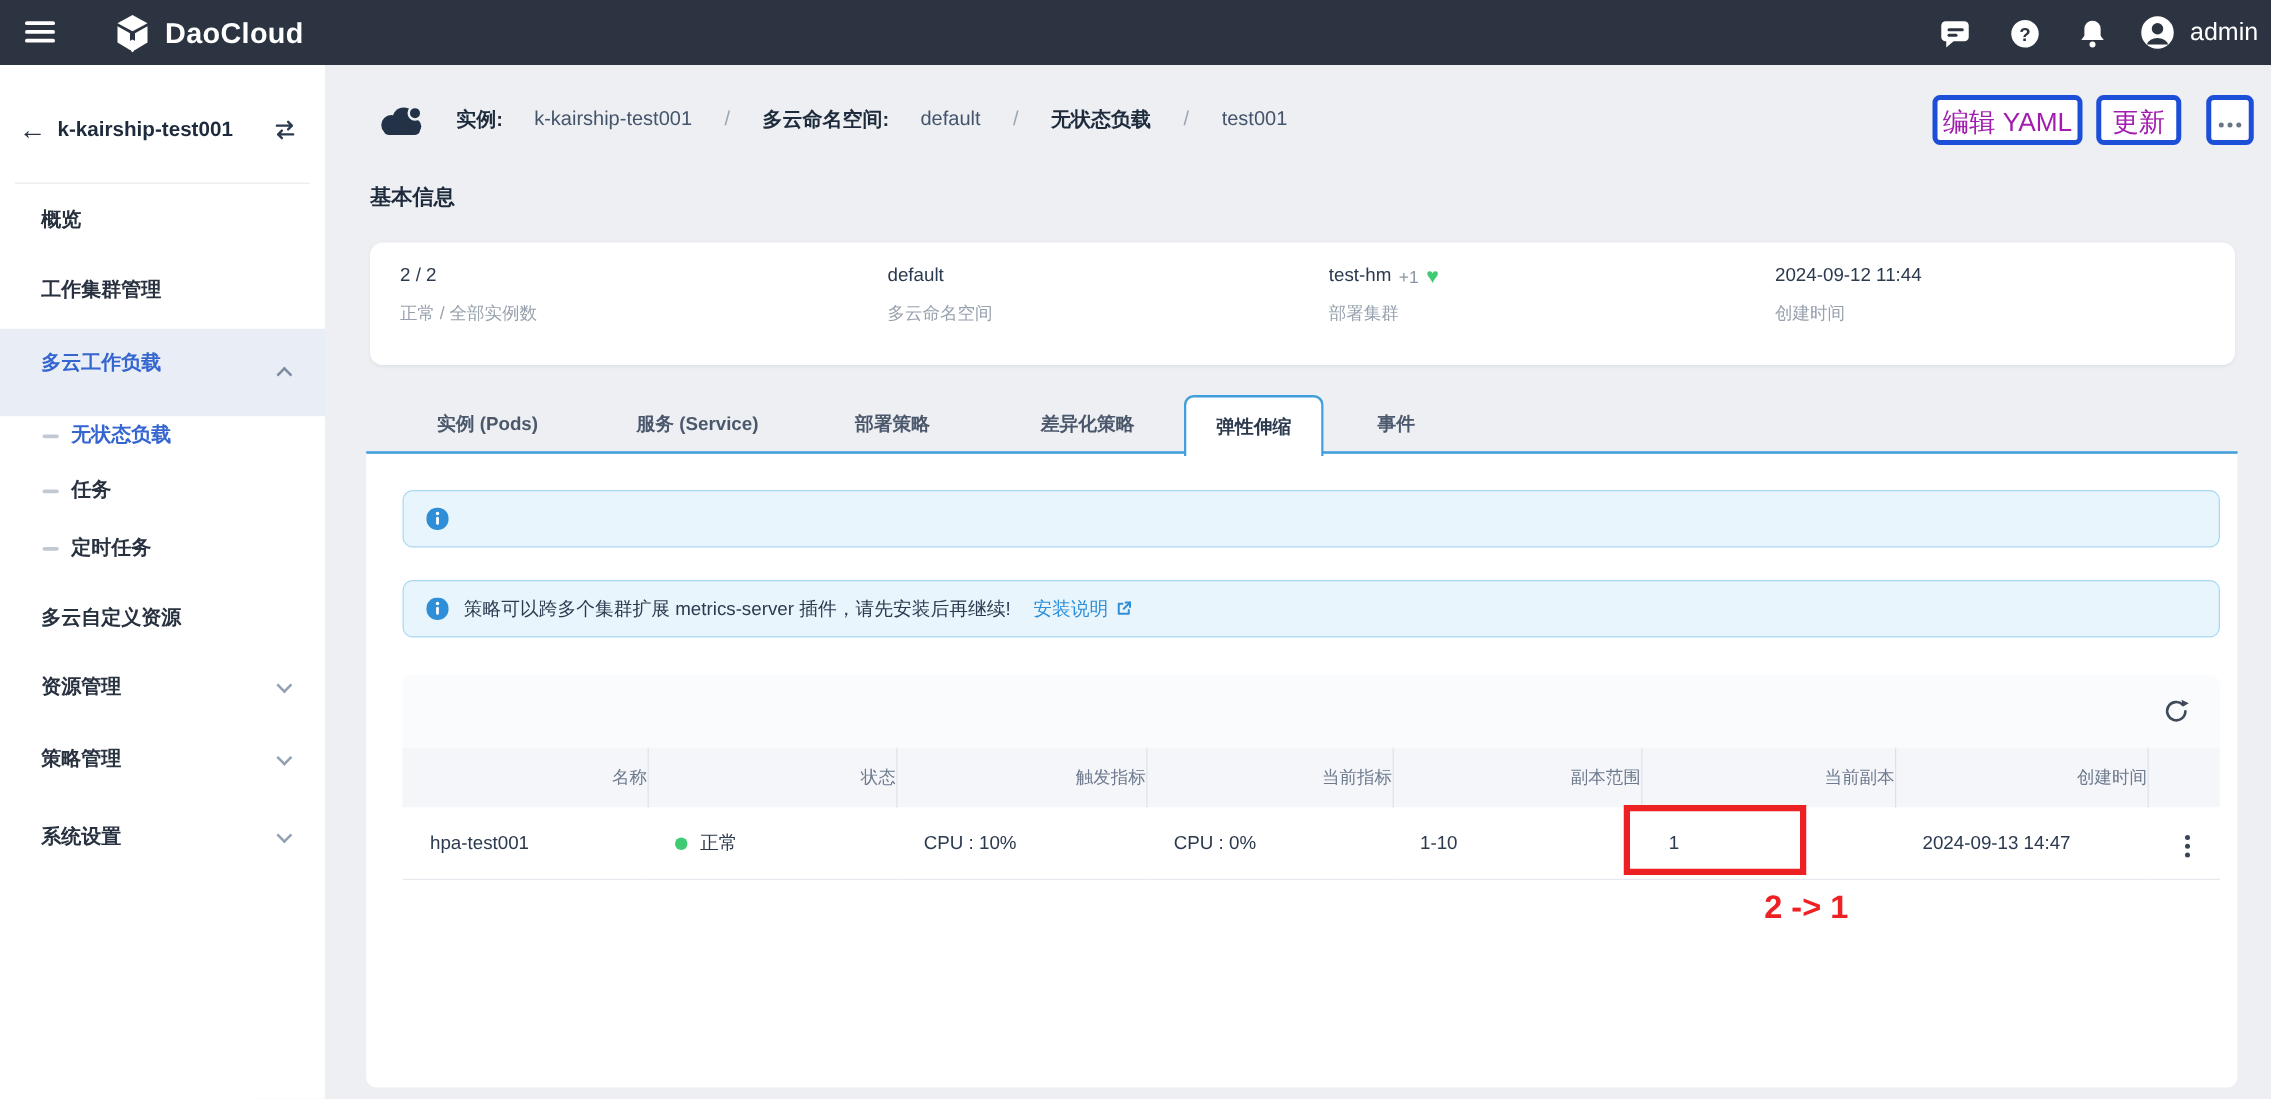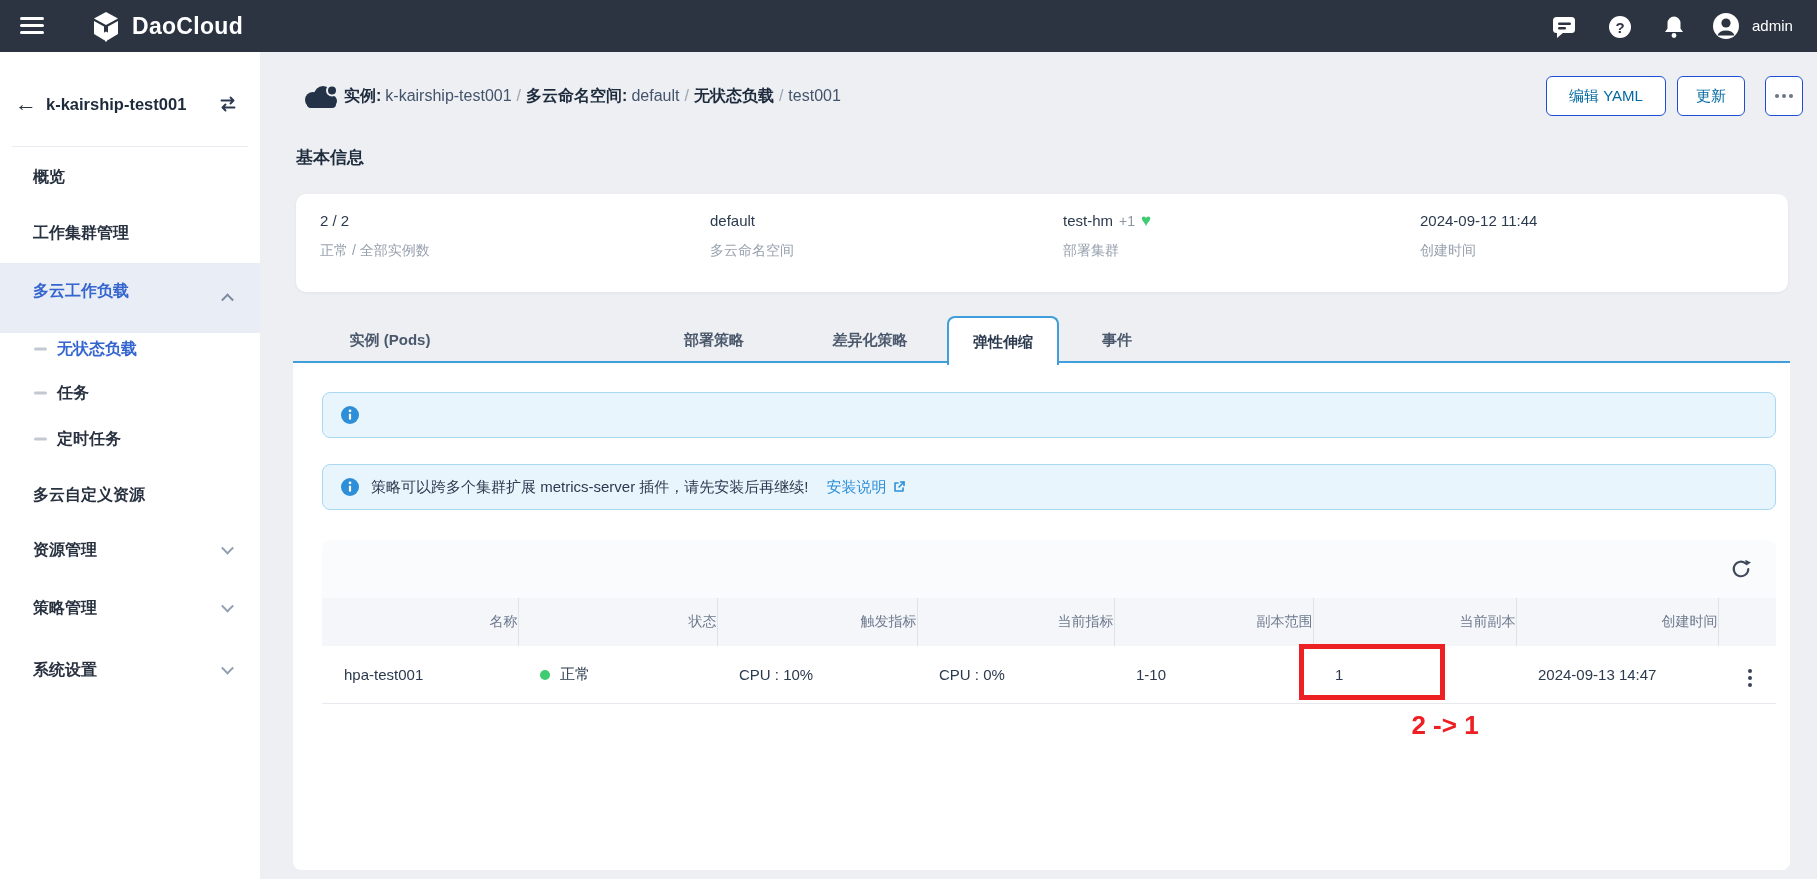--- a/index.html
+++ b/index.html
@@ -9,46 +9,46 @@
     font-family:"Liberation Sans","DejaVu Sans",sans-serif; color:#2b3a4e;
   }
   
   .topbar { position:absolute; left:0; top:0; width:1817px; height:52px; background:#2b3440; z-index:40; }
   .hamburger { position:absolute; left:20px; top:17px; width:24px; height:18px; cursor:pointer; }
   .hamburger i { display:block; width:24px; height:2.6px; background:#fff; border-radius:2px; margin-bottom:4.6px; }
   .logo { position:absolute; left:90px; top:10px; }
   .brand { position:absolute; left:132px; top:0; line-height:52px; color:#fff; font-size:23px; font-weight:bold; letter-spacing:.3px; }
   .tb-icon { position:absolute; top:14px; cursor:pointer; }
   .tb-avatar { position:absolute; top:12px; cursor:pointer; }
-  .tb-user { position:absolute; left:1752px; top:0; line-height:52px; color:#fff; font-size:15px; cursor:pointer; }
+  .tb-user { position:absolute; left:1752px; top:0; line-height:52px; color:#fff; font-size:20px; cursor:pointer; }
   
   .sidebar { position:absolute; left:0; top:52px; width:260px; bottom:0; background:#fff; z-index:30; }
   .side-back { position:absolute; left:0; top:34px; width:260px; height:36px; }
   .back-arrow { position:absolute; left:15px; top:3px; font-size:22px; font-weight:bold; color:#2b3440; cursor:pointer; line-height:30px; }
   .cluster-name { position:absolute; left:46px; top:0; line-height:36px; font-size:16.5px; font-weight:bold; color:#1e2b3c; }
   .swap-icon { position:absolute; left:218px; top:8px; cursor:pointer; }
   .side-divider { position:absolute; left:12px; right:12px; top:94px; height:1px; background:#e8ebef; }
   .side-item { position:absolute; left:0; width:260px; height:54px; line-height:54px;
     font-size:16px; font-weight:600; color:#28313f; padding-left:33px; cursor:pointer; }
   .side-item.parent-active { background:#e9eef6; color:#3566cf; }
   .side-sub { padding-left:57px; }
   .side-sub .dash { position:absolute; left:34px; top:50%; width:13px; height:3px; background:#c2c9d2; border-radius:2px; transform:translateY(-50%); }
   .side-sub.sub-active { color:#3566cf; }
   .chev { position:absolute; right:28px; top:50%; width:9px; height:9px;
     border-right:2px solid #93a0b2; border-bottom:2px solid #93a0b2; }
   .chev.up { transform:translateY(-30%) rotate(225deg); border-color:#7d8aa0; }
   .chev.down { transform:translateY(-70%) rotate(45deg); }
   
   .main { position:absolute; left:260px; top:52px; right:0; bottom:0; }
-  .breadcrumb { position:absolute; left:40px; top:26px; height:36px; display:flex; align-items:center; gap:4px; font-size:16px; }
+  .breadcrumb { position:absolute; left:40px; top:26px; height:36px; display:flex; align-items:center; gap:25px; font-size:16px; }
   .bc-label { font-weight:bold; color:#1e2b3c; }
   .bc-value { color:#44546b; }
   .bc-sep { color:#9aa5b3; padding:0 1px; }
-  .btn { position:absolute; top:24px; height:40px; background:#fff; border:1px solid #1d4ed8; border-radius:6px;
-    font-size:15px; color:#0369a1; text-align:center; line-height:38px; cursor:pointer; }
+  .btn { position:absolute; top:24px; height:40px; background:#fff; border:4px solid #1d4ed8; border-radius:6px;
+    font-size:21px; color:#a21caf; text-align:center; line-height:38px; cursor:pointer; }
   .btn-edit-yaml { left:1286px; width:120px; }
   .btn-update { left:1417px; width:68px; }
   .btn-more { left:1505px; width:38px; }
   .hdots { position:relative; display:inline-block; width:4px; height:4px; border-radius:50%; background:#6b7685; top:-3px;
     box-shadow:-7px 0 0 #6b7685, 7px 0 0 #6b7685; }
   .section-title { position:absolute; left:36px; top:94px; font-size:17px; font-weight:bold; color:#1e2b3c; }
   
   .info-card { position:absolute; left:36px; top:142px; width:1492px; height:98px; background:#fff; border-radius:10px;
     box-shadow:0 1px 3px rgba(20,30,50,.06); }
   .field { position:absolute; top:0; height:98px; }
@@ -237,20 +237,21 @@
     </div>
     <div class="field f4">
       <div class="f-val">
           <span>2024-09-12 11:44</span>
         </div>
       <div class="f-label">创建时间</div>
     </div>
   </div>
 
   <div class="tab tab-1">实例 (Pods)</div>
+  <div class="tab tab-2">服务 (Service)</div>
   <div class="tab tab-3">部署策略</div>
   <div class="tab tab-4">差异化策略</div>
   <div class="tab tab-5 active">弹性伸缩</div>
   <div class="tab tab-6">事件</div>
   <div class="tab-line"></div>
   <div class="panel"></div>
 
   <div class="banner banner-1">
     <span style="display:inline-flex">
       <svg width="18" height="18" viewBox="0 0 18 18">

